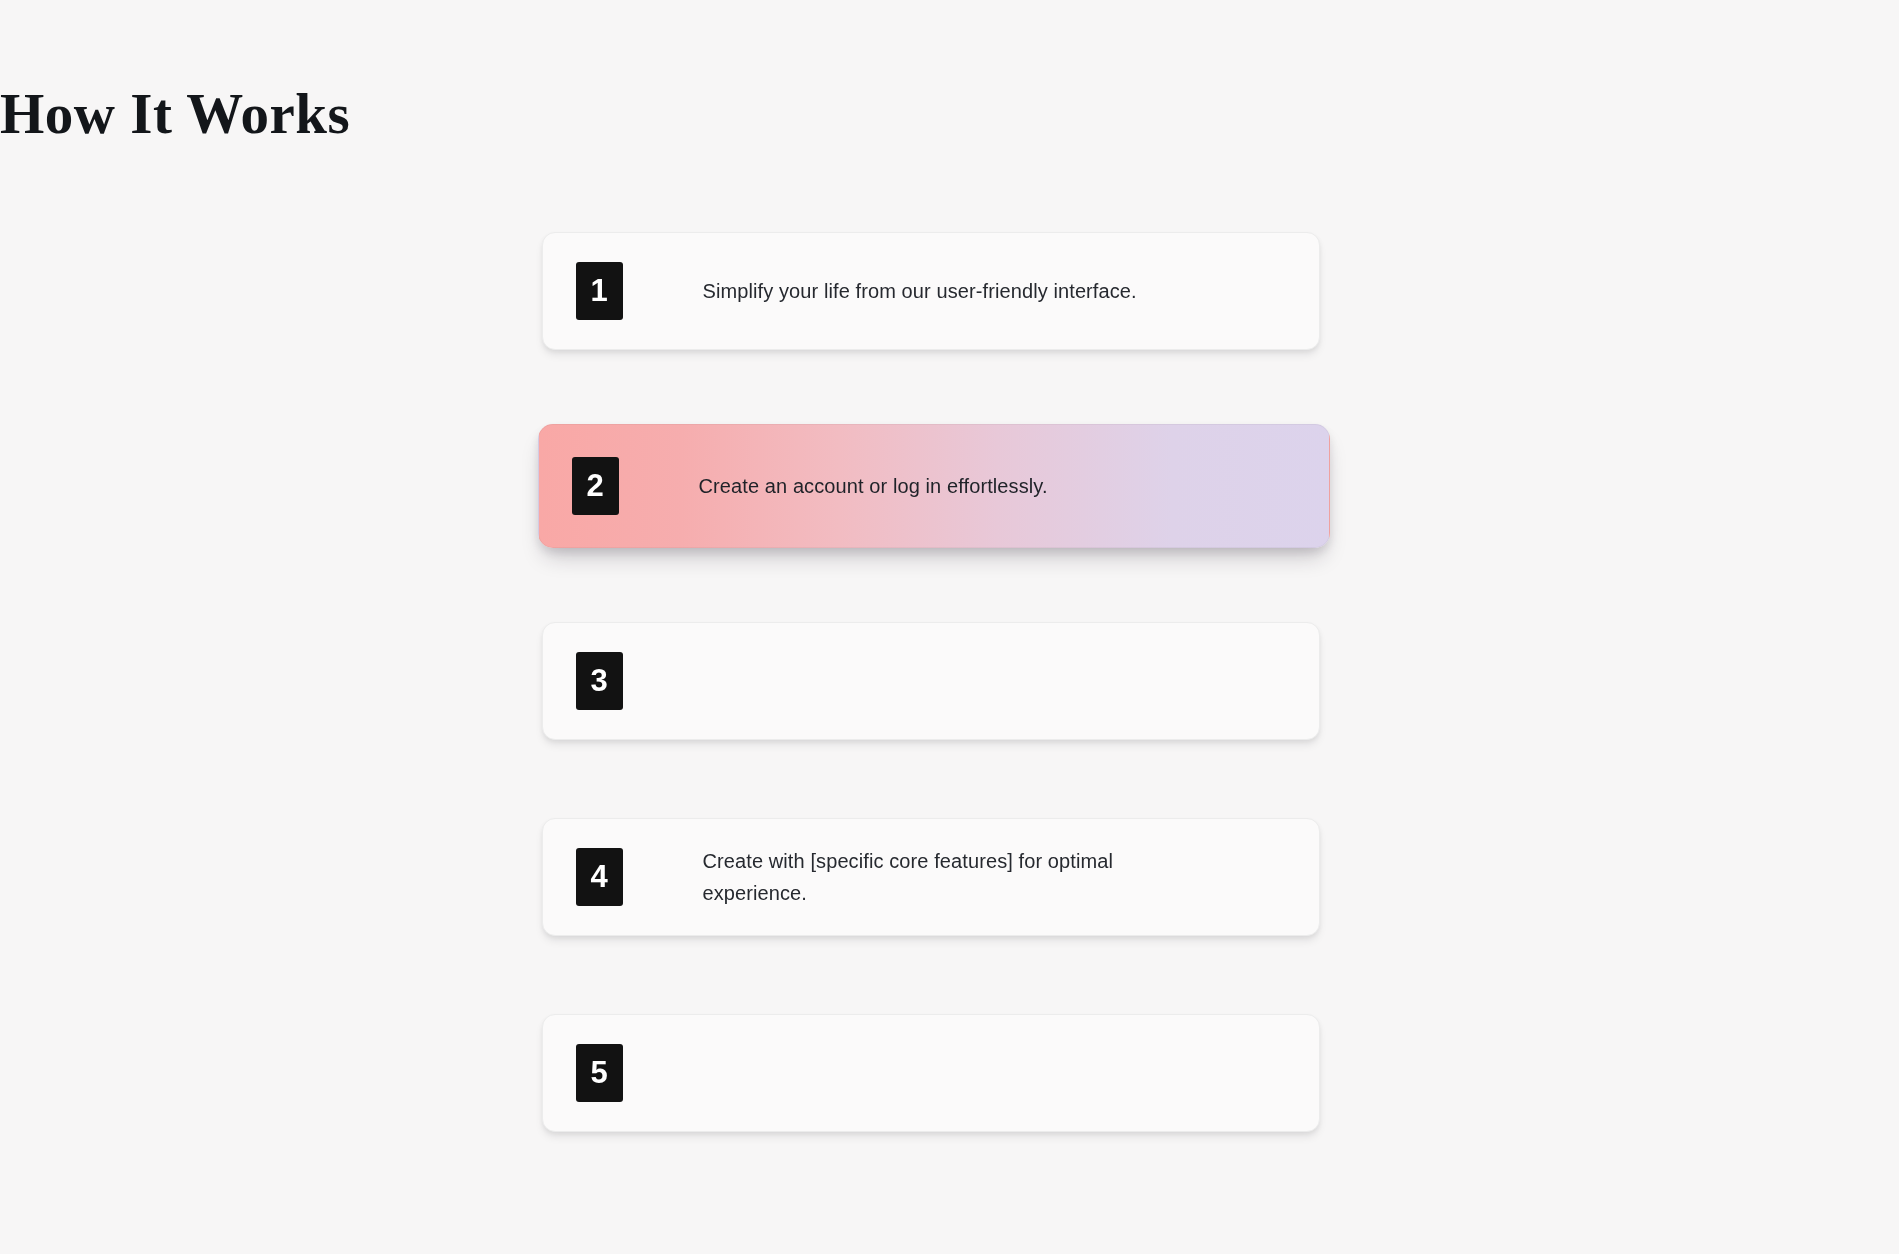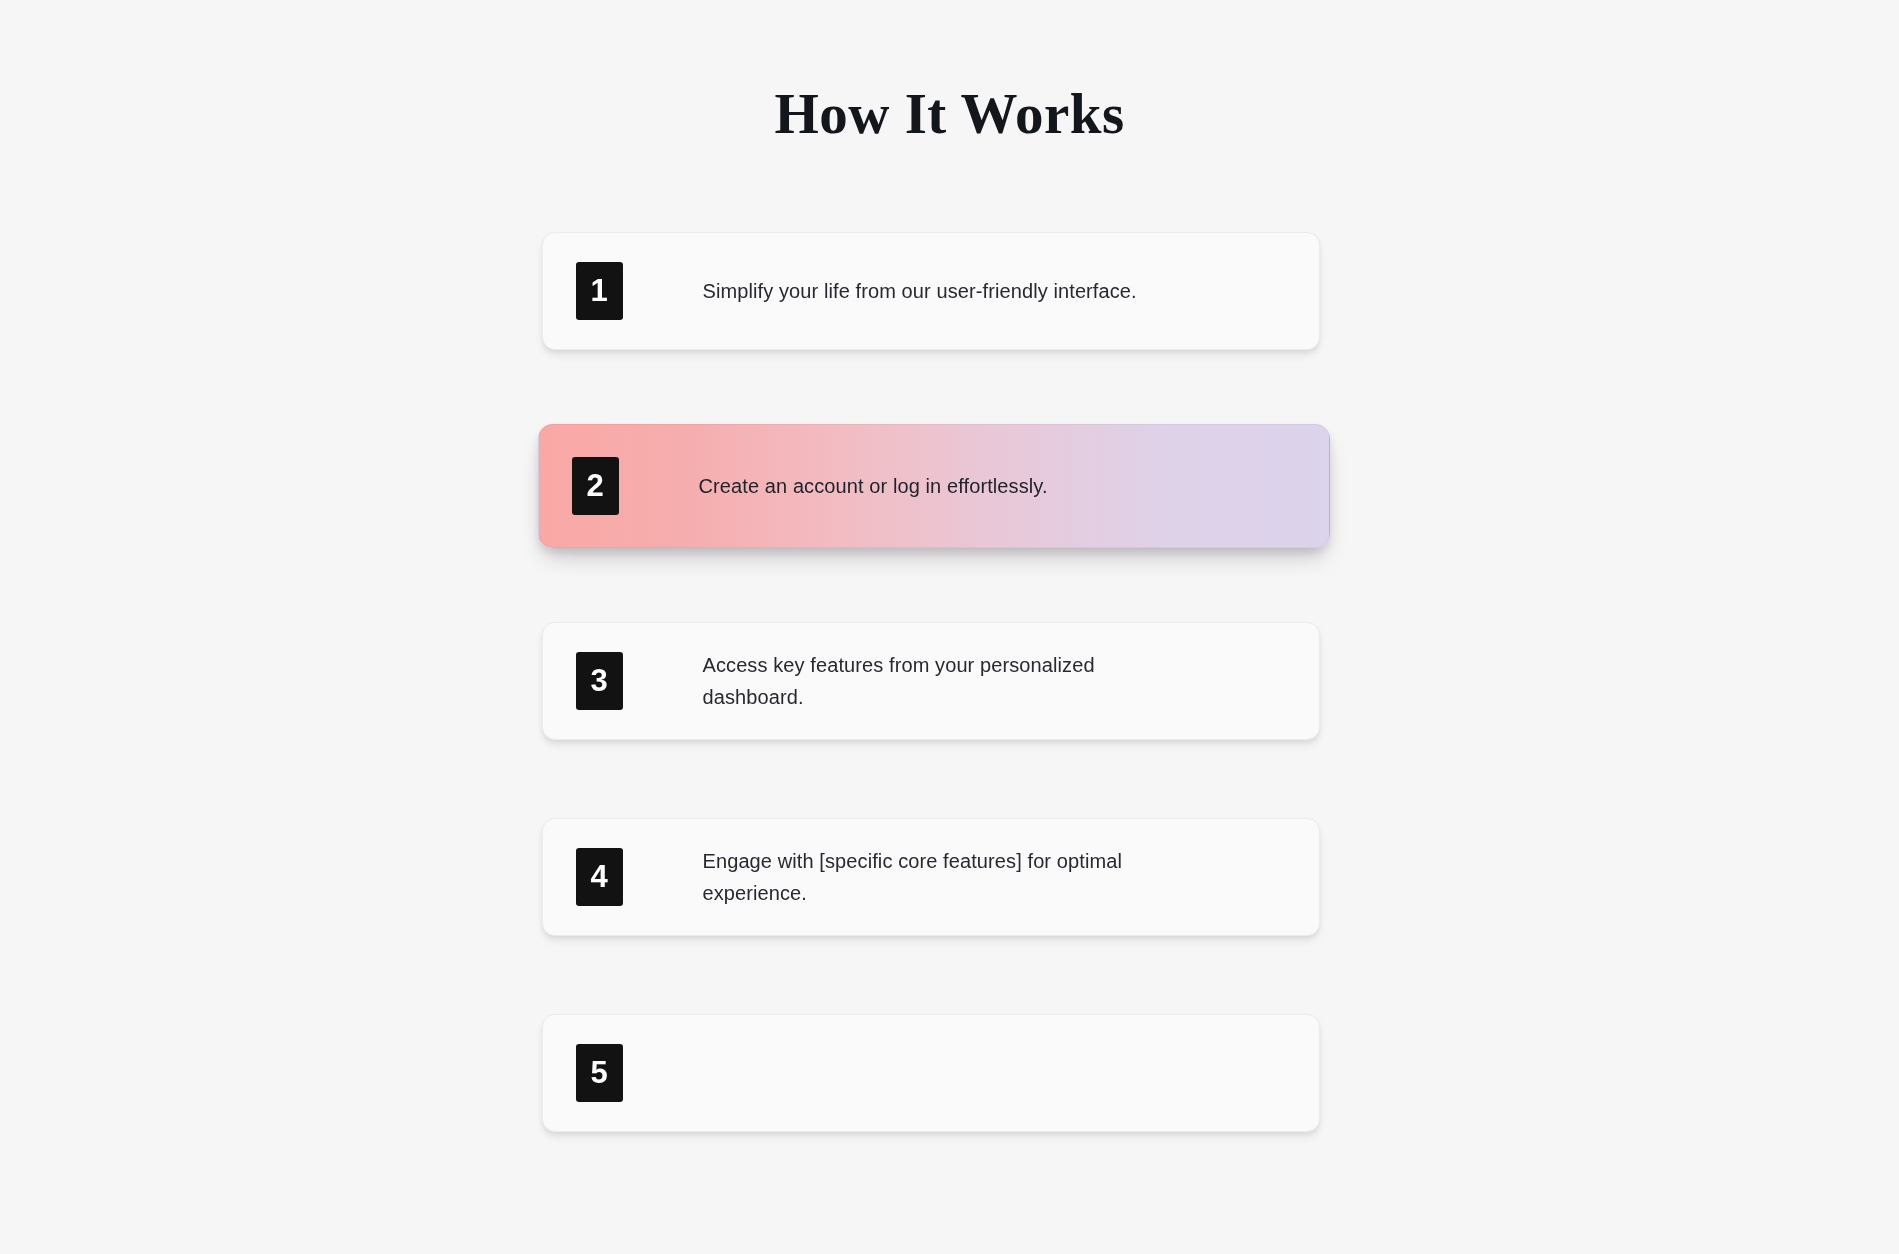--- a/index.html
+++ b/index.html
@@ -20,21 +20,20 @@
     position: relative;
     box-sizing: border-box;
   }
 
   .section-title {
     font-family: "Liberation Serif", serif;
     font-weight: 700;
     font-size: 57px;
     line-height: 1;
     color: #13161a;
-    text-align: center;
     letter-spacing: 0.5px;
     margin: 0;
     padding-top: 85px;
   }
 
   .steps {
     width: 778px;
     margin: 0 auto;
     padding-top: 90px;
     display: flex;
@@ -117,26 +116,25 @@
       <div class="step-text">Simplify your life from our user-friendly interface.</div>
     </div>
 
     <div class="step-card is-highlighted">
       <div class="step-badge">2</div>
       <div class="step-text">Create an account or log in effortlessly.</div>
     </div>
 
     <div class="step-card">
       <div class="step-badge">3</div>
-      <div class="step-text">Access key features from your personalized dashboard.</div>
     </div>
 
     <div class="step-card">
       <div class="step-badge">4</div>
-      <div class="step-text">Engage with [specific core features] for optimal experience.</div>
+      <div class="step-text">Create with [specific core features] for optimal experience.</div>
     </div>
 
     <div class="step-card">
       <div class="step-badge">5</div>
     </div>
 
   </div>
 </div>
 
 </body></html>

